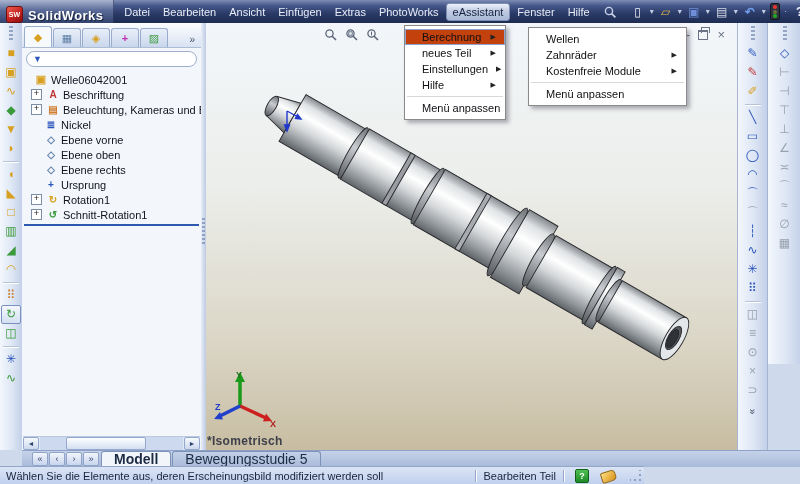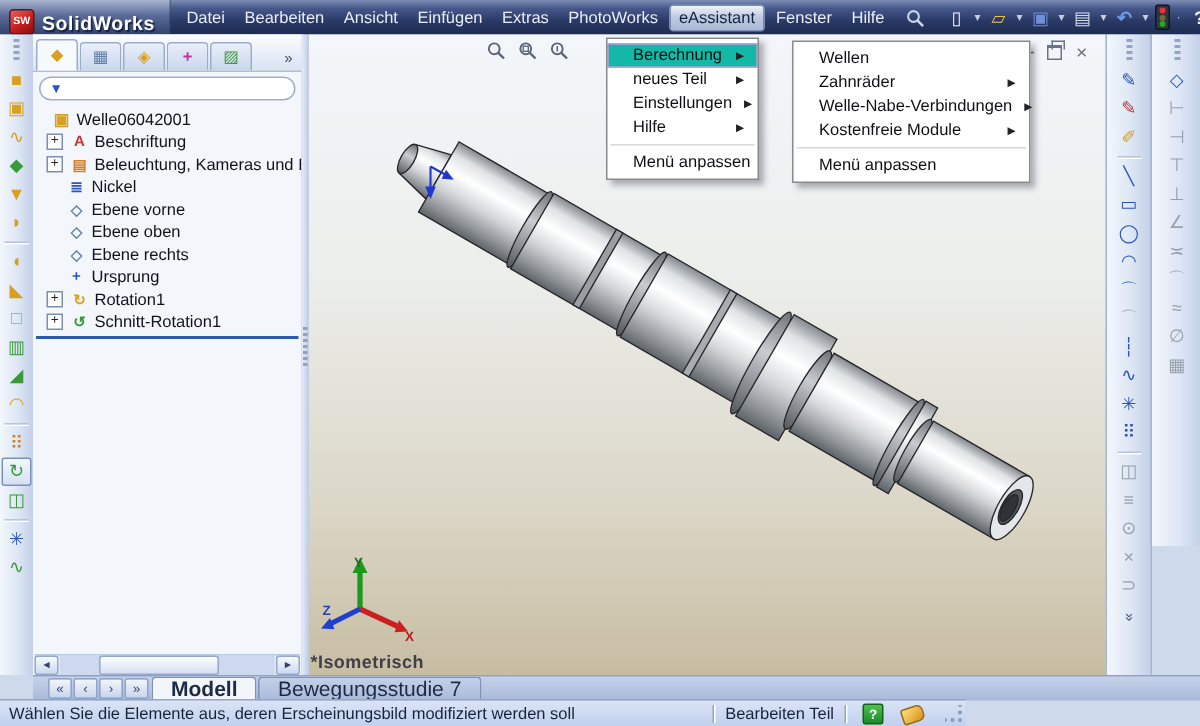--- a/index.html
+++ b/index.html
@@ -121,21 +121,21 @@
       radial-gradient(circle at 10px 0px,#8fa0c0 1.2px,transparent 1.5px),
       radial-gradient(circle at 0px 10px,#8fa0c0 1.2px,transparent 1.5px);}
 
   
   .menu{position:absolute;background:#fff;border:1px solid #8a8a8a;box-shadow:3px 3px 4px rgba(40,40,60,.35);
     font-size:11px;color:#101014;padding:3px 0;z-index:60;}
   #menu-main{left:404px;top:25px;width:100px;}
   #menu-sub{left:528px;top:27px;width:157px;}
   .mi{height:16px;display:flex;align-items:center;padding:0 9px 0 17px;white-space:nowrap;}
   .mi .arrow{margin-left:auto;font-size:7px;color:#222;padding-left:8px;}
-  .mi.hl{background:#14b8a6;outline:1px solid #8ea4cf;outline-offset:-1px;}
+  .mi.hl{background:#c2410c;outline:1px solid #8ea4cf;outline-offset:-1px;}
   .msep{height:1px;background:#d8d8d8;margin:3px 2px;}
 </style>
 </head>
 <body>
 
 <div id="window">
 
   <div class="titlebar">
     <div class="logo">
       <span class="logo-cube">SW</span>
@@ -428,21 +428,21 @@
   </div>
 
   <div class="tabs-row">
     <div class="navbtns">
       <span class="navbtn">«</span>
       <span class="navbtn">‹</span>
       <span class="navbtn">›</span>
       <span class="navbtn">»</span>
     </div>
     <span class="tab active">Modell</span>
-    <span class="tab">Bewegungsstudie 7</span>
+    <span class="tab">Bewegungsstudie 5</span>
   </div>
 
   <div class="statusbar">
     <span class="sb-msg">Wählen Sie die Elemente aus, deren Erscheinungsbild modifiziert werden soll</span>
     <span class="sbsep"></span>
     <span>Bearbeiten Teil</span>
     <span class="sbsep"></span>
     <span class="help-badge">?</span>
     <span class="tag-icon"></span>
     <span class="grip-dots"></span>
@@ -473,24 +473,20 @@
 
   <div class="menu" id="menu-sub">
     <div class="mi">
       <span>Wellen</span>
     </div>
     <div class="mi">
       <span>Zahnräder</span>
       <span class="arrow">▶</span>
     </div>
     <div class="mi">
-      <span>Welle-Nabe-Verbindungen</span>
-      <span class="arrow">▶</span>
-    </div>
-    <div class="mi">
       <span>Kostenfreie Module</span>
       <span class="arrow">▶</span>
     </div>
     <div class="msep"></div>
     <div class="mi">
       <span>Menü anpassen</span>
     </div>
   </div>
 
 </div>

